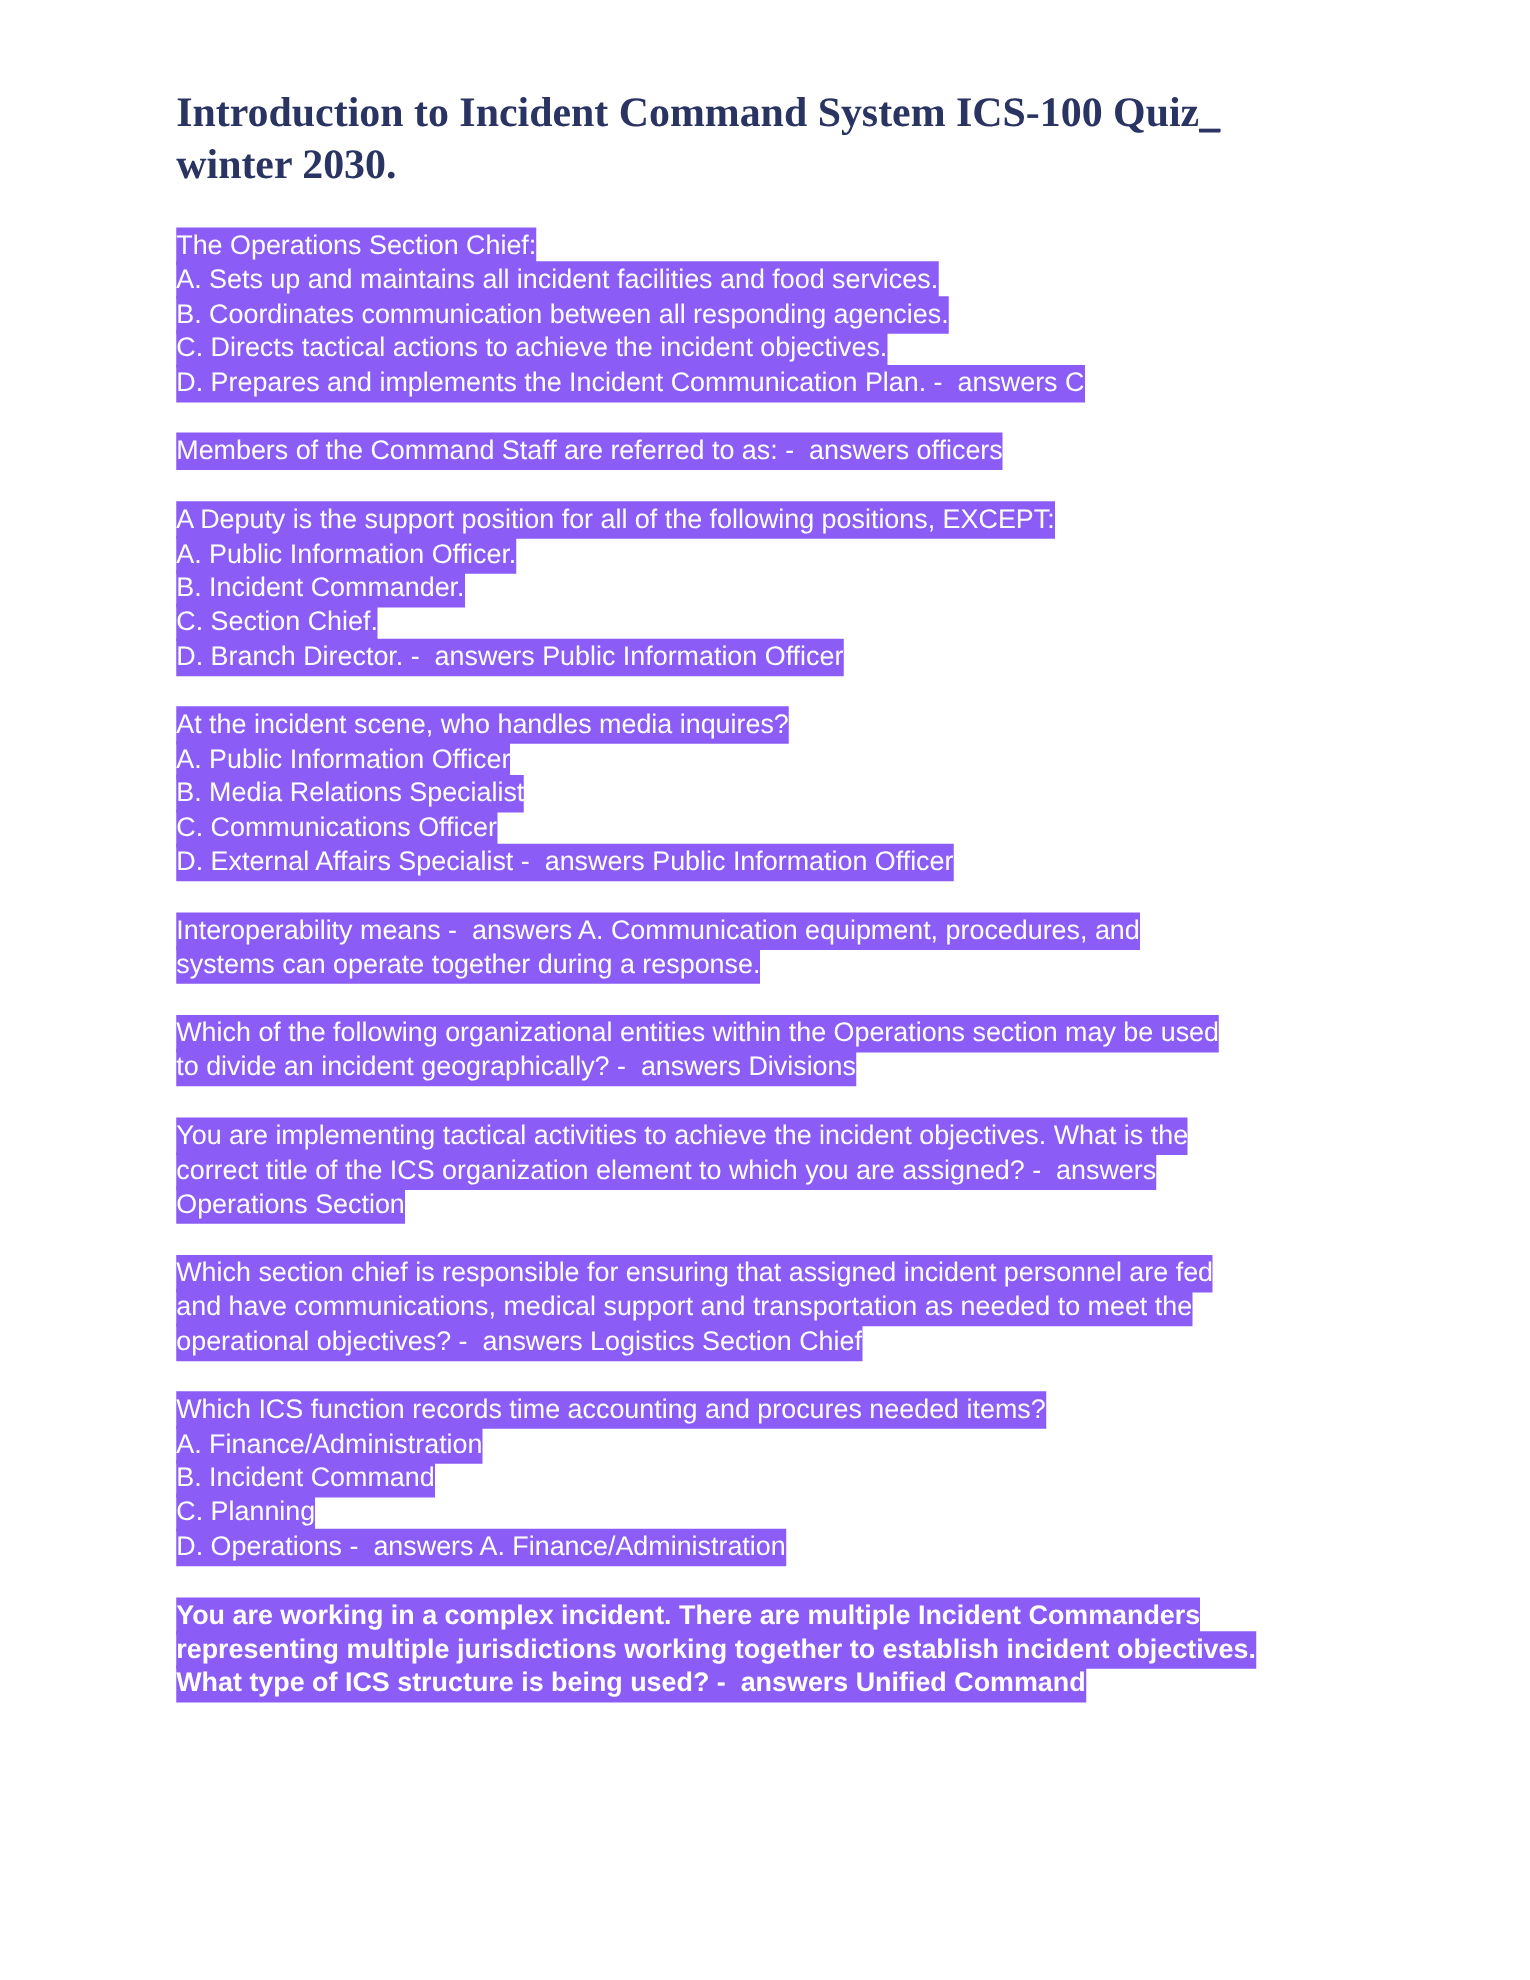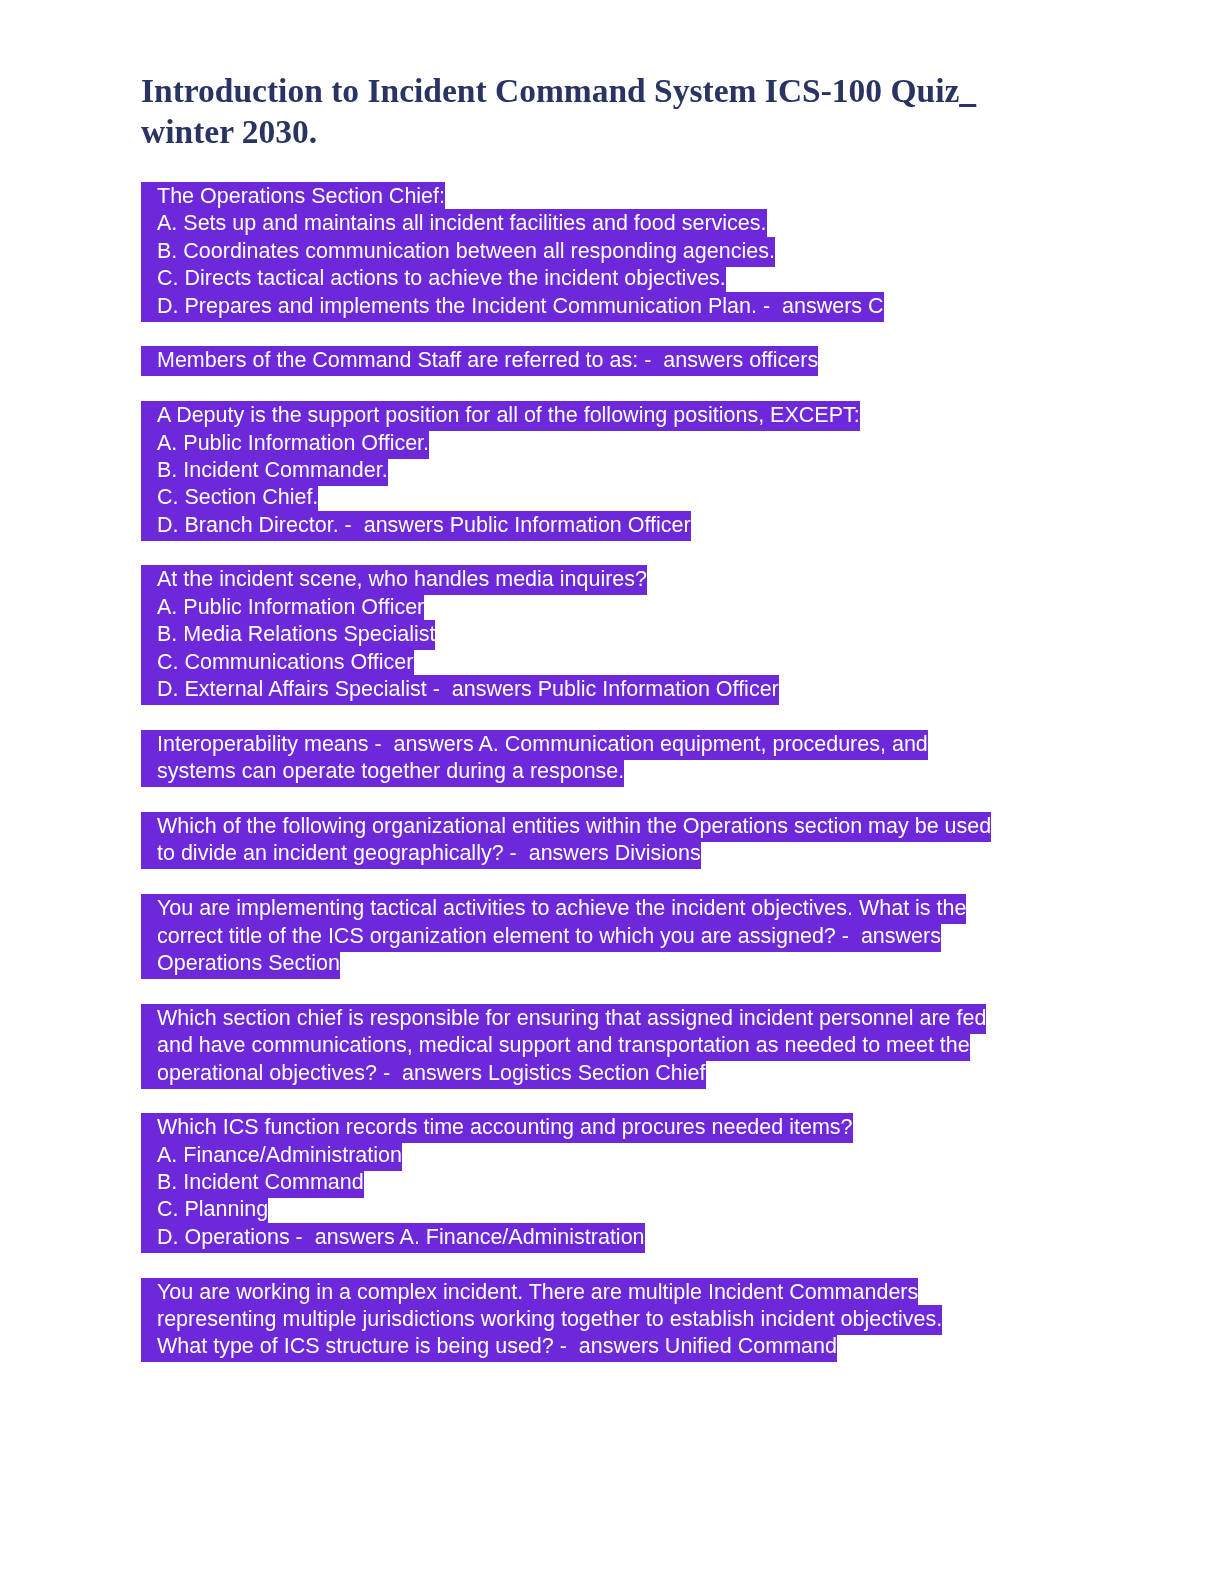--- a/index.html
+++ b/index.html
@@ -54,34 +54,35 @@
     color: #ffffff;
     white-space: pre;
   }
 
   .qblock {
     margin: 0 0 27.4px 0;
     padding: 0;
   }
   .qblock:last-child {
     margin-bottom: 0;
+    font-weight: bold;
   }
 
   .line {
     display: block;
     white-space: pre;
     margin: 0;
     padding: 0;
     line-height: 27.4px;
     height: 27.4px;
   }
   .line > span.hl {
-    background-color: #6d28d9;
+    background-color: #8b5cf6;
     color: #ffffff;
-    padding: 2px 0 4px 16px;
+    padding: 2px 0 4px 0;
     box-decoration-break: clone;
     -webkit-box-decoration-break: clone;
   }
 </style>
 </head>
 <body>
 
 <div class="page">
 
   <h1 class="doc-title">

